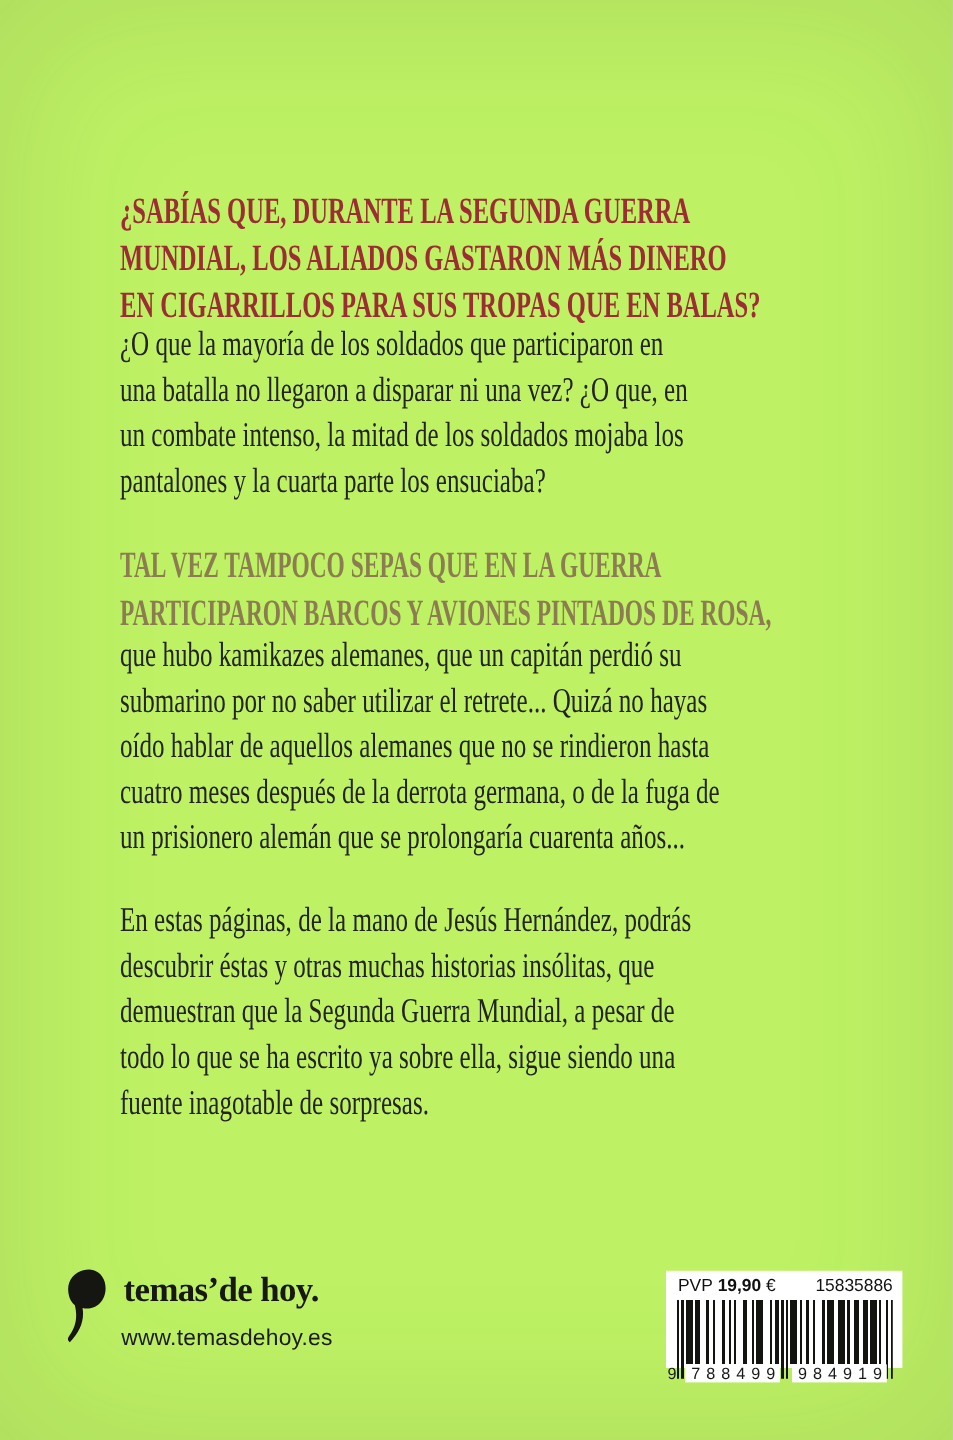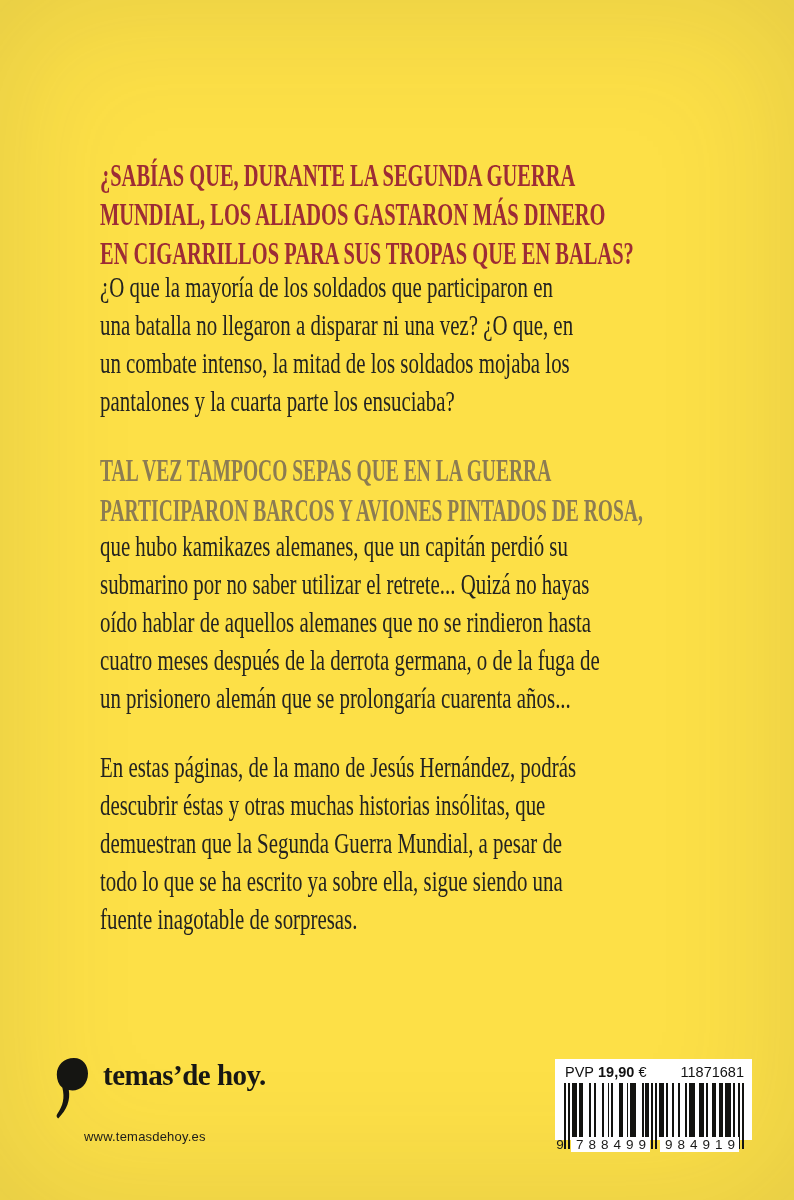--- a/index.html
+++ b/index.html
@@ -1,20 +1,20 @@
 <!DOCTYPE html>
 <html lang="es"><head>
 <meta charset="utf-8">
 <style>
   html,body{margin:0;padding:0;background:#cfcfca;}
   .cover{
     position:relative;
     width:794px;height:1200px;
     margin:0 auto;
-    background:#fde047;
+    background:#bef264;
     overflow:hidden;
     box-shadow:inset 0 0 140px rgba(70,70,58,.14);
     font-family:"Liberation Serif", serif;
   }
   .block{position:absolute;left:100px;white-space:nowrap;transform-origin:left top;}
   .ln{display:block;}
 
   .headline{font-weight:700;}
   .headline.red{top:156px;font-size:31px;line-height:39px;transform:scaleX(.66);}
   .headline.gold{top:451px;font-size:31px;line-height:40px;transform:scaleX(.63);}
@@ -26,23 +26,23 @@
 
   
   .logo-mark{position:absolute;left:55px;top:1057px;width:34px;height:64px;}
   .logo-mark svg{display:block;width:34px;height:64px;}
   .publisher-name{
     position:absolute;left:103px;top:1059px;
     font-family:"Liberation Serif", serif;
     font-weight:700;font-size:29px;letter-spacing:-.5px;color:#171714;
   }
   .urls{
-    position:absolute;left:84px;top:1105px;
+    position:absolute;left:101px;top:1105px;
     font-family:"Liberation Sans", sans-serif;
-    font-size:13px;line-height:22px;color:#1c1c19;letter-spacing:.2px;margin-top:21px;
+    font-size:19px;line-height:22px;color:#1c1c19;letter-spacing:.2px;
   }
 
   
   .price-box{
     position:absolute;left:555px;top:1059px;width:197px;height:81px;
     background:#ffffff;
     font-family:"Liberation Sans", sans-serif;color:#111;
   }
   .pb-top{
     position:absolute;left:10px;right:8px;top:5px;height:16px;
@@ -109,21 +109,21 @@
   </div>
   <div class="publisher-name">temas’de hoy.</div>
 
   <div class="urls">
     <div>www.temasdehoy.es</div>
   </div>
 
   <div class="price-box">
     <div class="pb-top">
       <span class="pvp"><span>PVP</span>&nbsp;<b>19,90</b>&nbsp;<span>€</span></span>
-      <span class="code">11871681</span>
+      <span class="code">15835886</span>
     </div>
     <div class="bars-wrap">
       <svg id="barcode-svg" viewBox="0 0 95 33" preserveAspectRatio="none">
           <rect x="0" y="0" width="1" height="33"></rect>
           <rect x="2" y="0" width="1" height="33"></rect>
           <rect x="4" y="0" width="1" height="27"></rect>
           <rect x="5" y="0" width="1" height="27"></rect>
           <rect x="6" y="0" width="1" height="27"></rect>
           <rect x="8" y="0" width="1" height="27"></rect>
           <rect x="9" y="0" width="1" height="27"></rect>

